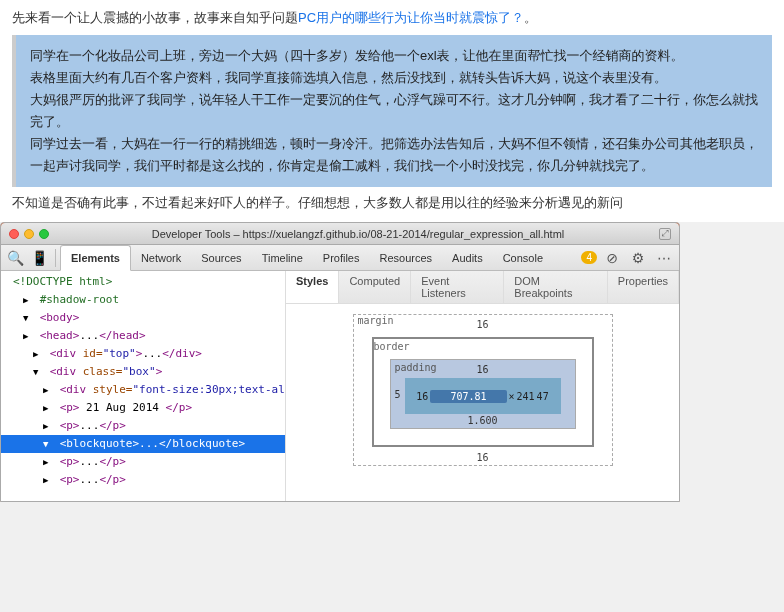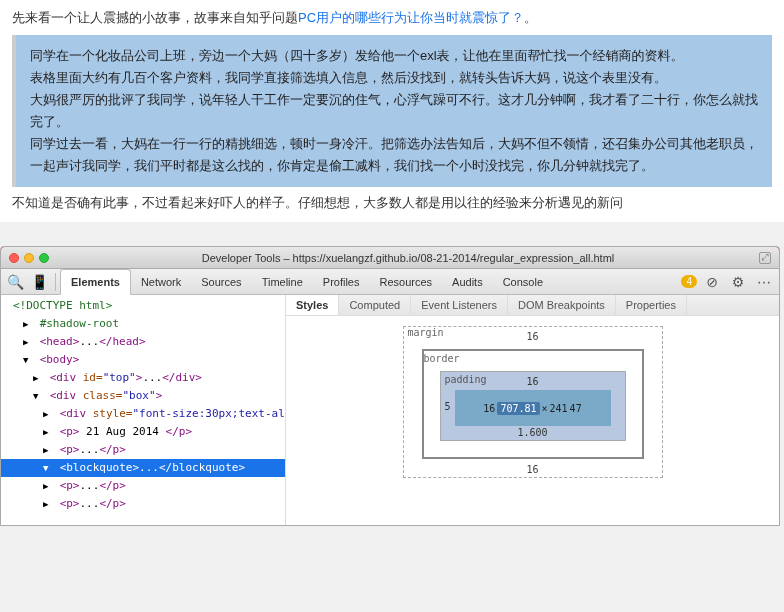--- a/index.html
+++ b/index.html
@@ -42,23 +42,22 @@
       font-size: 13px;
       line-height: 1.6;
       color: #333;
     }
 
     
     .devtools-window {
       background: #c2410c;
       border: 1px solid #aaa;
       border-radius: 4px 4px 0 0;
-      width: 780px;
+      width: 680px;
       position: relative;
-      margin-top: 24px;
     }
 
     
     .devtools-titlebar {
       background: linear-gradient(to bottom, #e8e8e8, #d0d0d0);
       border-bottom: 1px solid #aaa;
       height: 22px;
       display: flex;
       align-items: center;
       padding: 0 8px;
@@ -327,26 +326,26 @@
       <div class="elements-tree">
 
         <div class="tree-item tree-indent-1">
           <span class="comment">&lt;!DOCTYPE html&gt;</span>
         </div>
         <div class="tree-item tree-indent-2">
           <span class="arrow arrow-right"></span>
           <span class="comment"> #shadow-root</span>
         </div>
         <div class="tree-item tree-indent-2">
-          <span class="arrow arrow-right"></span>
-          <span class="tag-name">&lt;head&gt;</span><span>...</span><span class="tag-name">&lt;/head&gt;</span>
-        </div>
-        <div class="tree-item tree-indent-2">
           <span class="arrow arrow-down"></span>
           <span class="tag-name">&lt;body&gt;</span>
+        </div>
+        <div class="tree-item tree-indent-2">
+          <span class="arrow arrow-right"></span>
+          <span class="tag-name">&lt;head&gt;</span><span>...</span><span class="tag-name">&lt;/head&gt;</span>
         </div>
         <div class="tree-item tree-indent-3">
           <span class="arrow arrow-right"></span>
           <span class="tag-name">&lt;div </span><span class="attr-name">id=</span><span class="attr-value">"top"</span><span class="tag-name">&gt;</span><span>...</span><span class="tag-name">&lt;/div&gt;</span>
         </div>
         <div class="tree-item tree-indent-3">
           <span class="arrow arrow-down"></span>
           <span class="tag-name">&lt;div </span><span class="attr-name">class=</span><span class="attr-value">"box"</span><span class="tag-name">&gt;</span>
         </div>
         <div class="tree-item tree-indent-4">
@@ -396,21 +395,21 @@
             <div style="position:relative; border:2px solid #888; padding:20px 16px 16px 16px;">
               <span style="position:absolute; top:2px; left:0; font-size:10px; color:#666; font-family:monospace;">border</span>
 
               <div style="position:relative; border:1px solid #aaa; background:#b8c8e0; padding:18px 14px 14px 14px;">
                 <span style="position:absolute; top:2px; left:4px; font-size:10px; color:#555; font-family:monospace;">padding</span>
                 <span style="position:absolute; top:4px; left:50%; transform:translateX(-50%); font-size:10px; color:#333; font-family:monospace;">16</span>
                 <span style="position:absolute; left:4px; top:50%; transform:translateY(-50%); font-size:10px; color:#333; font-family:monospace;">5</span>
 
                 <div style="background:#7aaac8; display:flex; align-items:center; justify-content:center; gap:2px; padding:6px 4px; min-height:36px;">
                   <span style="font-size:10px; font-family:monospace; color:#222;">16</span>
-                  <span style="font-size:10px; font-family:monospace; background:#4477aa; color:#fff; padding:1px 3px; border-radius:2px;">707.81</span>
+                  <span style="font-size:10px; font-family:monospace; background:#4477aa; color:#fff; padding:1px 20px; border-radius:2px;">707.81</span>
                   <span style="font-size:10px; font-family:monospace; color:#222;">×</span>
                   <span style="font-size:10px; font-family:monospace; color:#222;">241</span>
                   <span style="font-size:10px; font-family:monospace; color:#222;">47</span>
                 </div>
 
                 <span style="position:absolute; bottom:2px; left:50%; transform:translateX(-50%); font-size:10px; color:#333; font-family:monospace;">1.600</span>
               </div>
             </div>
             <span style="position:absolute; bottom:2px; left:50%; transform:translateX(-50%); font-size:10px; color:#444; font-family:monospace;">16</span>
           </div>

